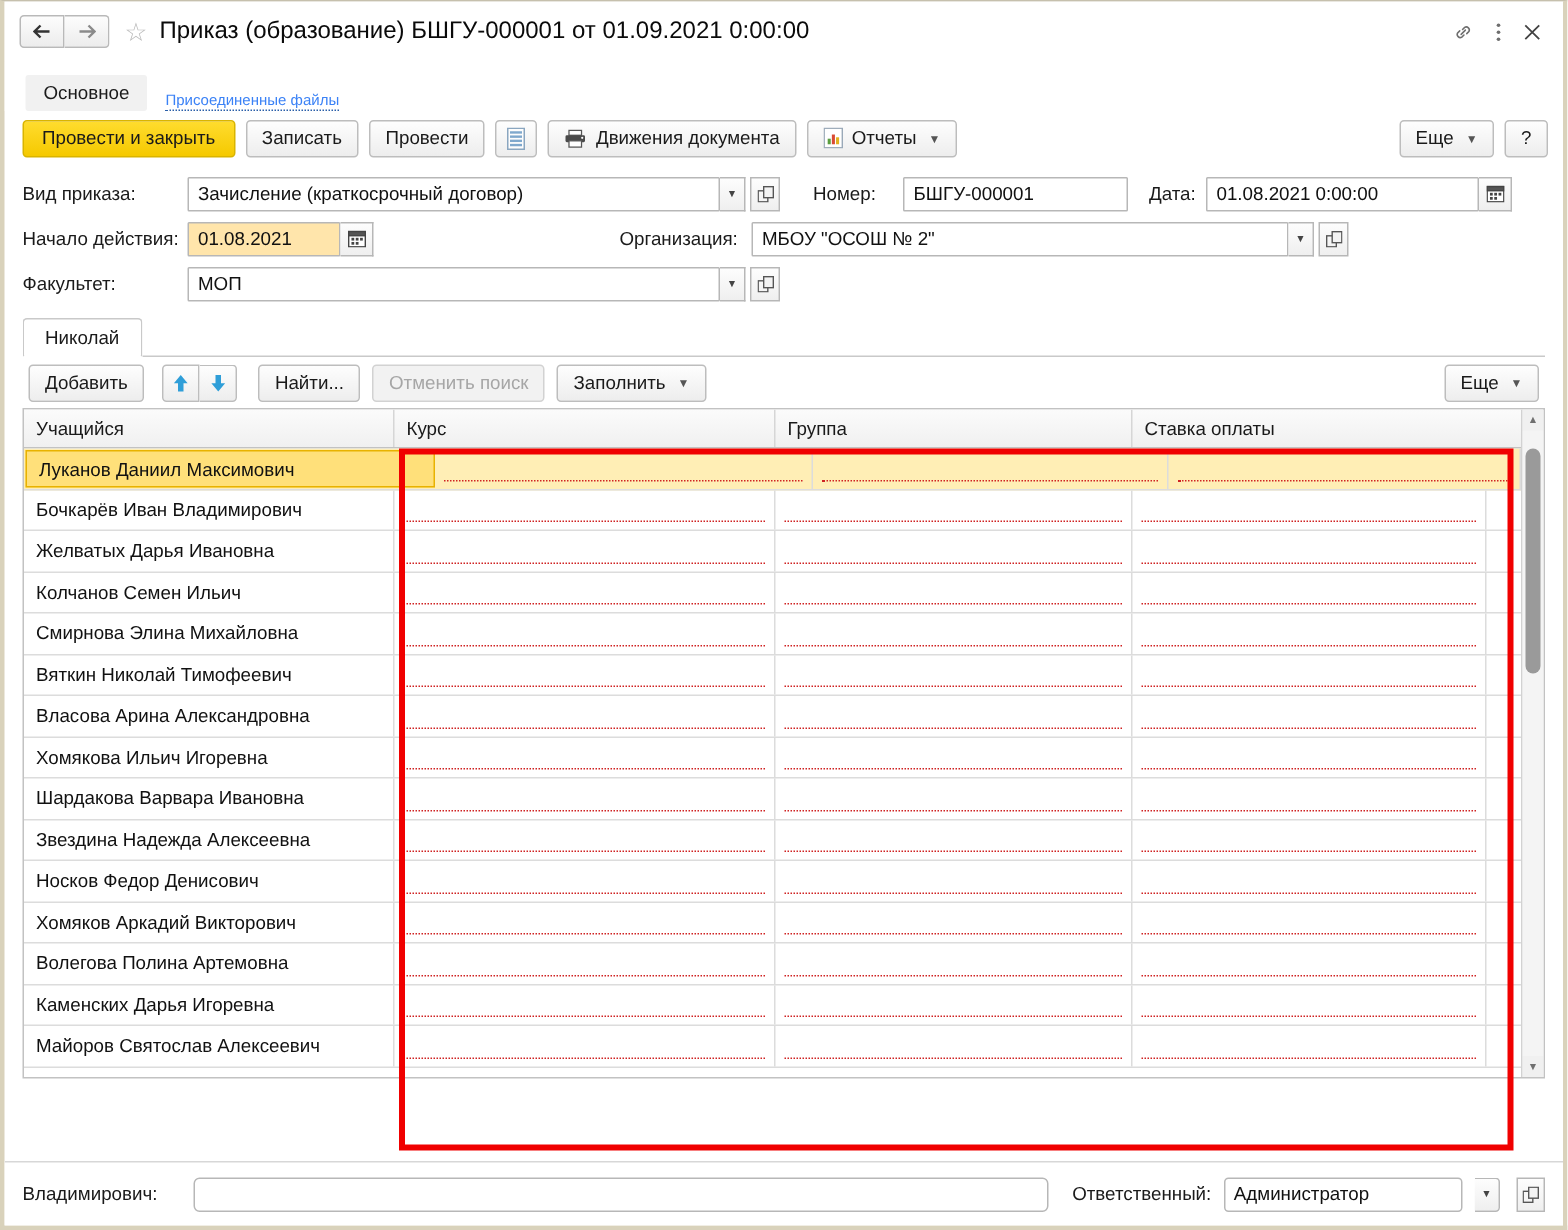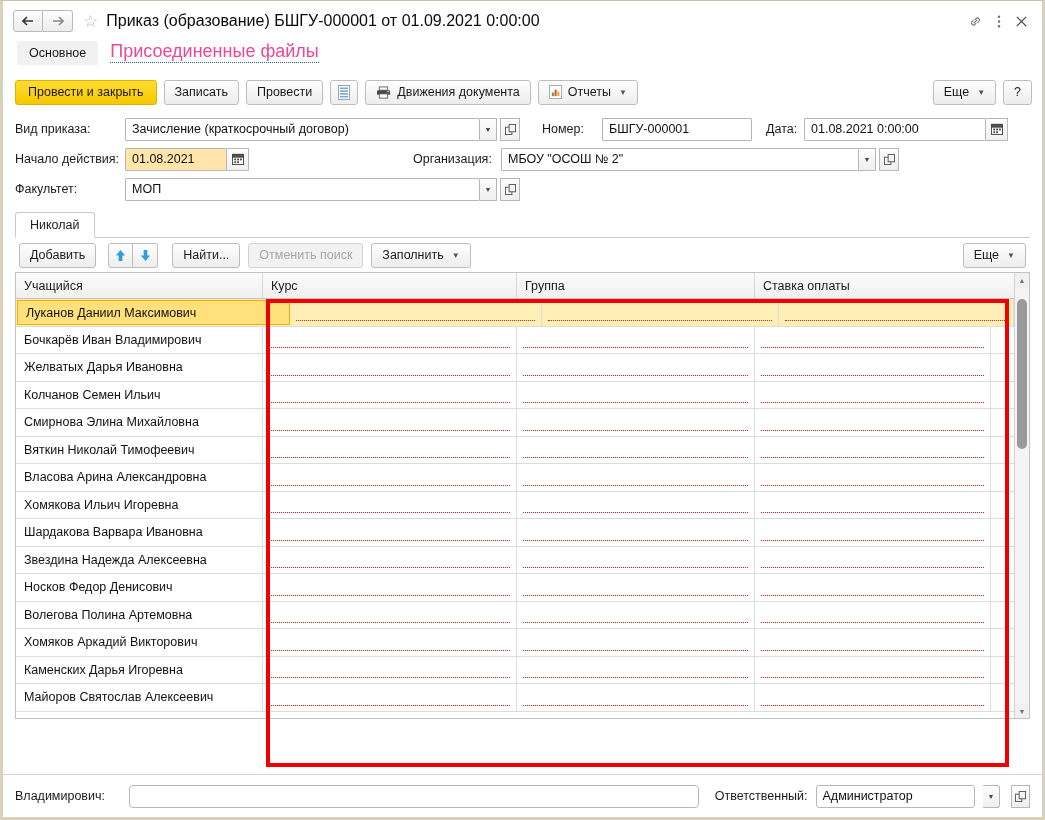--- a/index.html
+++ b/index.html
@@ -57,36 +57,36 @@
     white-space: nowrap;
     flex: 1;
   }
   .titleicons { display: flex; align-items: center; gap: 14px; padding-right: 6px; }
   .ticon { color: #6e6e6e; cursor: pointer; display:flex; align-items:center; justify-content:center; }
 
   
   #sectionbar {
     height: 33px;
     display: flex;
-    align-items: flex-start;
+    align-items: flex-end;
     padding-left: 14px;
     gap: 12px;
     background: #ffffff;
   }
   .sec-tab {
     padding: 5px 12px 5px 12px;
     background: #f1f1f1;
     border-radius: 2px;
     font-size: 12.5px;
     color: #1a1a1a;
     cursor: pointer;
   }
   .sec-link {
-    color: #ec4899;
-    font-size: 18px;
+    color: #3b82f6;
+    font-size: 10px;
     border-bottom: 1px dotted #2b5fa8;
     cursor: pointer;
   }
 
   
   #cmdbar {
     height: 36px;
     display: flex;
     align-items: center;
     padding: 0 10px 0 12px;
@@ -549,27 +549,27 @@
               <div class="gcell c3 empty"></div>
               <div class="gcell c4 empty"></div>
             </div>
             <div class="grow">
               <div class="gcell c1 namecell">Носков Федор Денисович</div>
               <div class="gcell c2 empty"></div>
               <div class="gcell c3 empty"></div>
               <div class="gcell c4 empty"></div>
             </div>
             <div class="grow">
+              <div class="gcell c1 namecell">Хомяков Аркадий Викторович</div>
+              <div class="gcell c2 empty"></div>
+              <div class="gcell c3 empty"></div>
+              <div class="gcell c4 empty"></div>
+            </div>
+            <div class="grow">
               <div class="gcell c1 namecell">Волегова Полина Артемовна</div>
-              <div class="gcell c2 empty"></div>
-              <div class="gcell c3 empty"></div>
-              <div class="gcell c4 empty"></div>
-            </div>
-            <div class="grow">
-              <div class="gcell c1 namecell">Хомяков Аркадий Викторович</div>
               <div class="gcell c2 empty"></div>
               <div class="gcell c3 empty"></div>
               <div class="gcell c4 empty"></div>
             </div>
             <div class="grow">
               <div class="gcell c1 namecell">Каменских Дарья Игоревна</div>
               <div class="gcell c2 empty"></div>
               <div class="gcell c3 empty"></div>
               <div class="gcell c4 empty"></div>
             </div>

